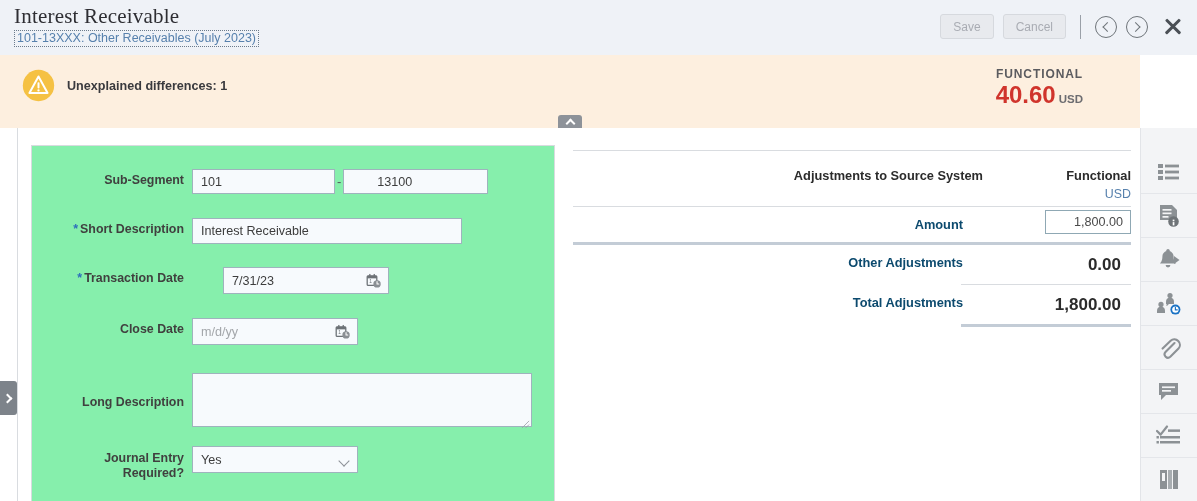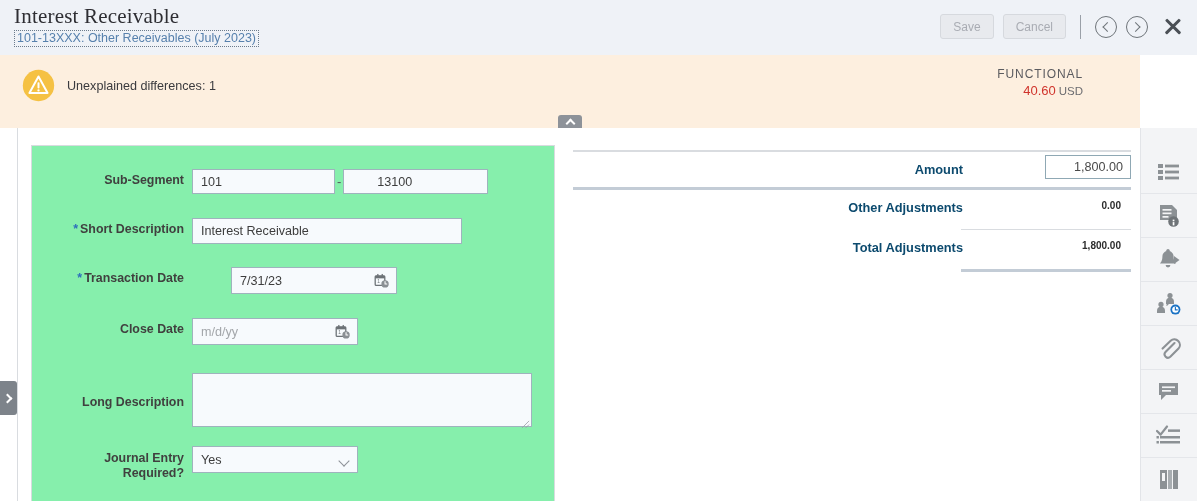--- a/index.html
+++ b/index.html
@@ -57,31 +57,32 @@
     content:""; position:absolute; left:2px; top:10px;
     width:20px; height:3.4px; background:#4b5056; border-radius:1px;
   }
   .closex::before{ transform:rotate(45deg); }
   .closex::after{ transform:rotate(-45deg); }
 
   
   .banner{
     position:absolute; left:0; top:55px; width:1140px; height:73px;
     background:#fdefdf;
+    font-weight:bold;
   }
   .warn-wrap{
     position:absolute; left:22px; top:14px; display:flex; align-items:center; gap:12px;
   }
   .warn-ico{ width:33px; height:33px; }
   .warn-txt{ font-size:12.6px; color:#3a3a3e; }
   .func-block{
     position:absolute; right:57px; top:12px; text-align:right;
   }
   .func-label{ font-size:12px; color:#5b5b5f; letter-spacing:.9px; }
-  .func-amt{ margin-top:12px; font-size:13px; color:#d0342c; }
+  .func-amt{ margin-top:12px; font-size:24px; color:#d0342c; }
   .func-cur{ font-size:11.5px; color:#6c6c70; margin-left:3px; }
   .collapse-tab{
     position:absolute; left:558px; top:115px; width:24px; height:13px;
     background:#8d9299; border-radius:3px 3px 0 0;
     display:flex; align-items:center; justify-content:center;
   }
   .collapse-tab i{
     width:7px; height:7px; border-top:2px solid #fff; border-left:2px solid #fff;
     transform:rotate(45deg); margin-top:3px;
   }
@@ -162,21 +163,21 @@
     position:absolute; right:0; top:36px;
     font-size:12.4px; color:#5781ad;
   }
   .rp-row{ position:relative; height:39px; }
   .rp-row .lbl{
     position:absolute; right:168px; top:10px;
     font-size:12.8px; font-weight:bold; color:#0c4a6e; white-space:nowrap;
   }
   .rp-row .val{
     position:absolute; right:10px; top:10px;
-    font-size:10px; font-weight:bold; color:#2b2b2b;
+    font-size:17px; font-weight:bold; color:#2b2b2b;
   }
   .amt-inp{
     position:absolute; right:0; top:3px; width:86px; height:24px;
     border:1px solid #8fa8b4; background:#fff; text-align:right;
     font-size:12.6px; color:#4a4a4a; padding:0 7px;
     font-family:"Liberation Sans", sans-serif; outline:none;
   }
 
   
   .sidebar{
@@ -244,21 +245,21 @@
     <input class="inp" style="width: 145px; height: 25px; padding-left: 33px;" value="13100">
   </div>
 
   <div class="frow" style="left:0; top:72px; width:470px;">
     <div class="flabel" style="width:152px;"><span class="req">*</span><span>Short Description</span></div>
     <input class="inp" style="width: 270px; height: 26px; margin-left: 8px;" value="Interest Receivable">
   </div>
 
   <div class="frow" style="left:0; top:121px; width:470px;">
     <div class="flabel" style="width:152px;"><span class="req">*</span><span>Transaction Date</span></div>
-    <div class="datewrap" style="margin-left:8px;padding-left:39px;">
+    <div class="datewrap" style="padding-left:39px;">
       <input class="inp" style="width: 166px; height: 27px;" value="7/31/23">
       <svg class="cal-ico" viewBox="0 0 20 20">
         <rect x="1.5" y="3.5" width="12" height="12" rx="1.2" fill="none" stroke="#6d7277" stroke-width="1.6"></rect>
         <rect x="1.5" y="3.5" width="12" height="3.2" fill="#6d7277"></rect>
         <rect x="4" y="1.2" width="1.6" height="3.2" fill="#6d7277"></rect>
         <rect x="9.5" y="1.2" width="1.6" height="3.2" fill="#6d7277"></rect>
         <text x="4.2" y="13" font-size="6" fill="#6d7277" font-family="sans-serif">1</text>
         <circle cx="13.8" cy="13.6" r="4.6" fill="#8a8f94"></circle>
         <path d="M13.8 10.8 v3 h2.2" stroke="#ffffff" stroke-width="1.3" fill="none" stroke-linecap="round"></path>
       </svg>
@@ -298,20 +299,25 @@
       <svg class="ta-handle" viewBox="0 0 10 10">
         <path d="M9 1 L1 9 M9 5 L5 9" stroke="#9aa0a6" stroke-width="0.9"></path>
       </svg>
     </div>
   </div>
 </div>
 
 <div class="rightpanel">
   <div class="rp-line"></div>
 
+  <div class="rp-head">
+    <div class="t">Adjustments to Source System</div>
+    <div class="f">Functional</div>
+    <div class="c">USD</div>
+  </div>
 
   <div class="rp-line"></div>
 
   <div class="rp-row" style="height:35px;">
     <div class="lbl">Amount</div>
     <input class="amt-inp" value="1,800.00" style="">
   </div>
   <div class="rp-line thick"></div>
 
   <div class="rp-row">

